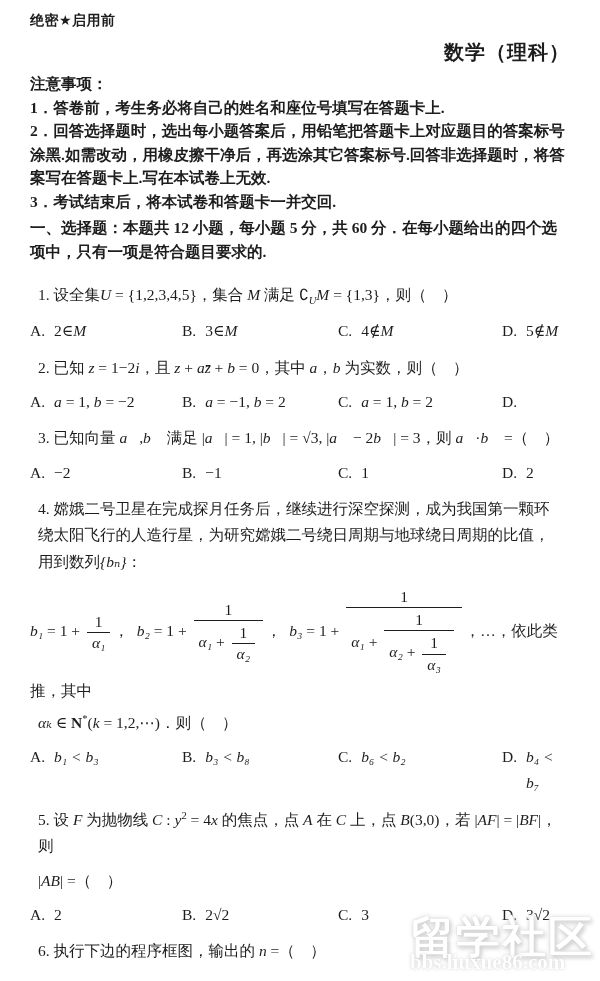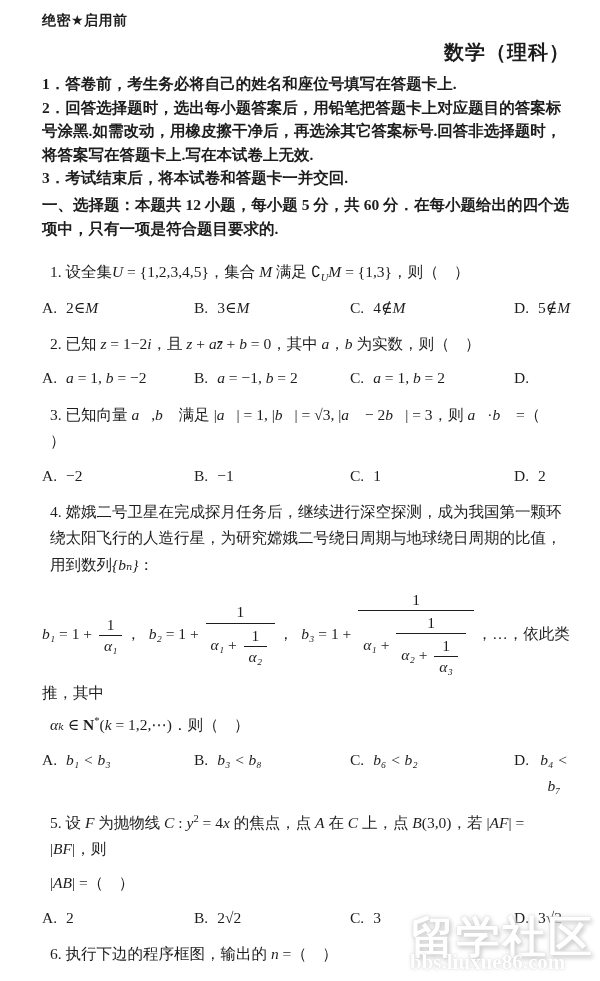--- a/index.html
+++ b/index.html
@@ -6,21 +6,21 @@
   .page{
     position:relative;
     width:600px;height:981px;
     margin:0 auto;
     background:#ffffff;
     color:#1d1d1d;
     font-family:"Liberation Serif","DejaVu Serif",serif;
     overflow:hidden;
     box-sizing:border-box;
   }
-  .content{padding:12px 30px 0 42px;}
+  .content{padding:12px 30px 0 30px;}
   .classification{
     font-size:14px;font-weight:700;letter-spacing:.5px;
     font-family:"Liberation Sans","DejaVu Sans",sans-serif;
   }
   .title{
     text-align:center;font-size:21px;font-weight:700;
     margin:9px 0 0 0;
   }
   .subtitle{
     text-align:right;font-size:20px;font-weight:700;
@@ -41,21 +41,21 @@
   .bd{font-weight:700;}
   sub{font-size:68%;}
   sup{font-size:68%;}
   .opts{
     display:grid;
     grid-template-columns:152px 156px 164px 1fr;
     margin-top:3px;
   }
   .opt{display:flex;gap:9px;align-items:baseline;}
   .opt .lbl{flex:0 0 auto;}
-  .opt .segs{white-space:pre-wrap;text-align:center;}
+  .opt .segs{white-space:pre-wrap;}
   .formula{
     margin:10px 0 6px 0 !important;
     line-height:1.35;
   }
   .frac{
     display:inline-block;vertical-align:middle;text-align:center;
     margin:2px 3px;line-height:1.3;
   }
   .frac>.num{display:block;border-bottom:1px solid #1d1d1d;padding:0 5px;}
   .frac>.den{display:block;padding:0 5px;}
@@ -78,20 +78,21 @@
 </head>
 <body>
 
 <div class="page">
   <div class="content">
 
     <div class="classification">绝密★启用前</div>
     <div class="subtitle">数学（理科）</div>
 
     <div class="notes">
+      <p class="notes-header">注意事项：</p>
       <p>1．答卷前，考生务必将自己的姓名和座位号填写在答题卡上.</p>
       <p>2．回答选择题时，选出每小题答案后，用铅笔把答题卡上对应题目的答案标号涂黑.如需改动，用橡皮擦干净后，再选涂其它答案标号.回答非选择题时，将答案写在答题卡上.写在本试卷上无效.</p>
       <p>3．考试结束后，将本试卷和答题卡一并交回.</p>
     </div>
 
     <p class="section-header">一、选择题：本题共 12 小题，每小题 5 分，共 60 分．在每小题给出的四个选项中，只有一项是符合题目要求的.</p>
 
     <section class="q">
       <p class="segs">1. 设全集<span class="it">U</span> = {1,2,3,4,5}，集合 <span class="it">M</span> 满足 ∁<sub class="it">U</sub><span class="it">M</span> = {1,3}，则（    ）</p>
       <div class="opts">

